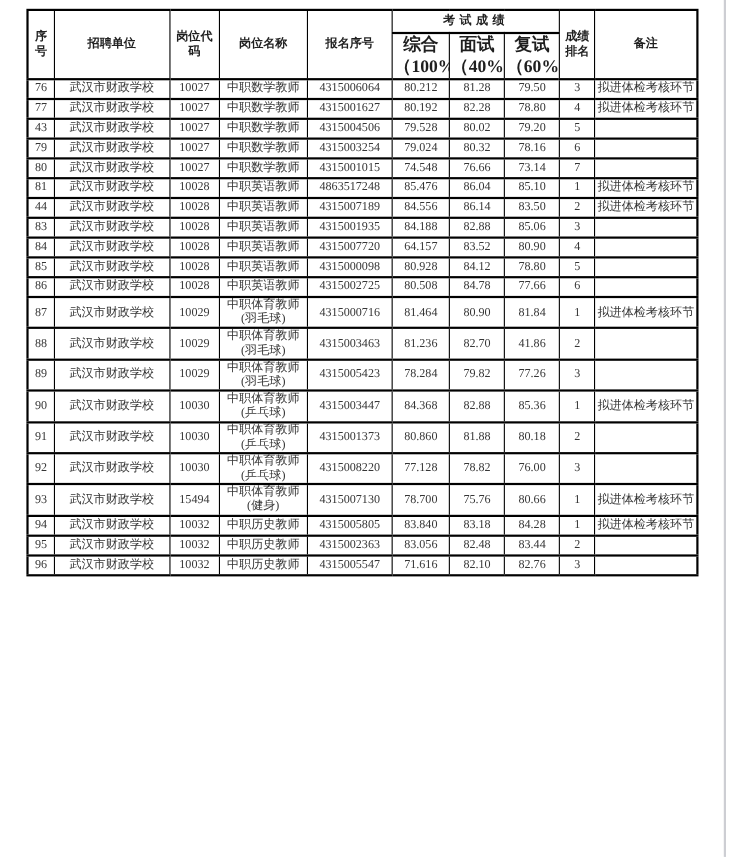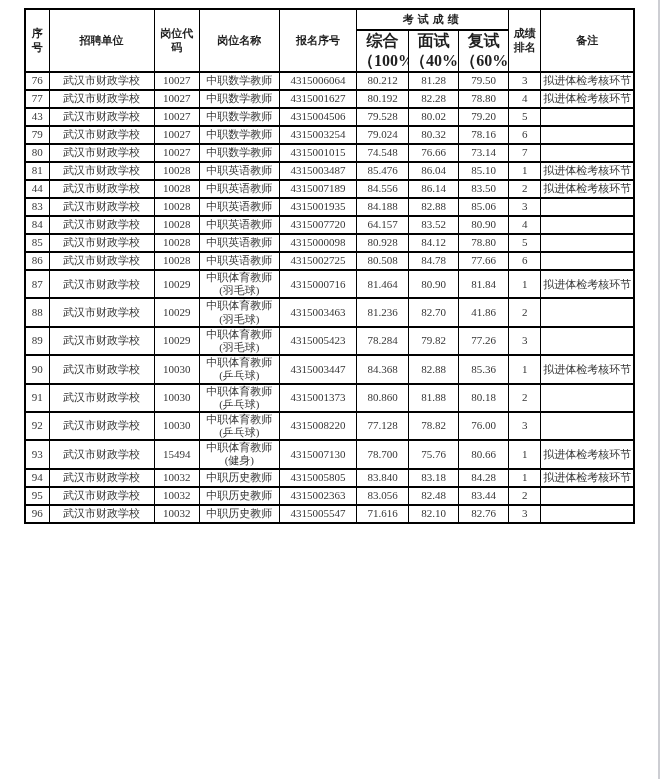--- a/index.html
+++ b/index.html
@@ -165,21 +165,21 @@
           <td>76.66</td>
           <td>73.14</td>
           <td>7</td>
           <td></td>
         </tr>
         <tr>
           <td>81</td>
           <td>武汉市财政学校</td>
           <td>10028</td>
           <td>中职英语教师</td>
-          <td>4315003487</td>
+          <td>4863517248</td>
           <td>85.476</td>
           <td>86.04</td>
           <td>85.10</td>
           <td>1</td>
           <td>拟进体检考核环节</td>
         </tr>
         <tr>
           <td>44</td>
           <td>武汉市财政学校</td>
           <td>10028</td>

